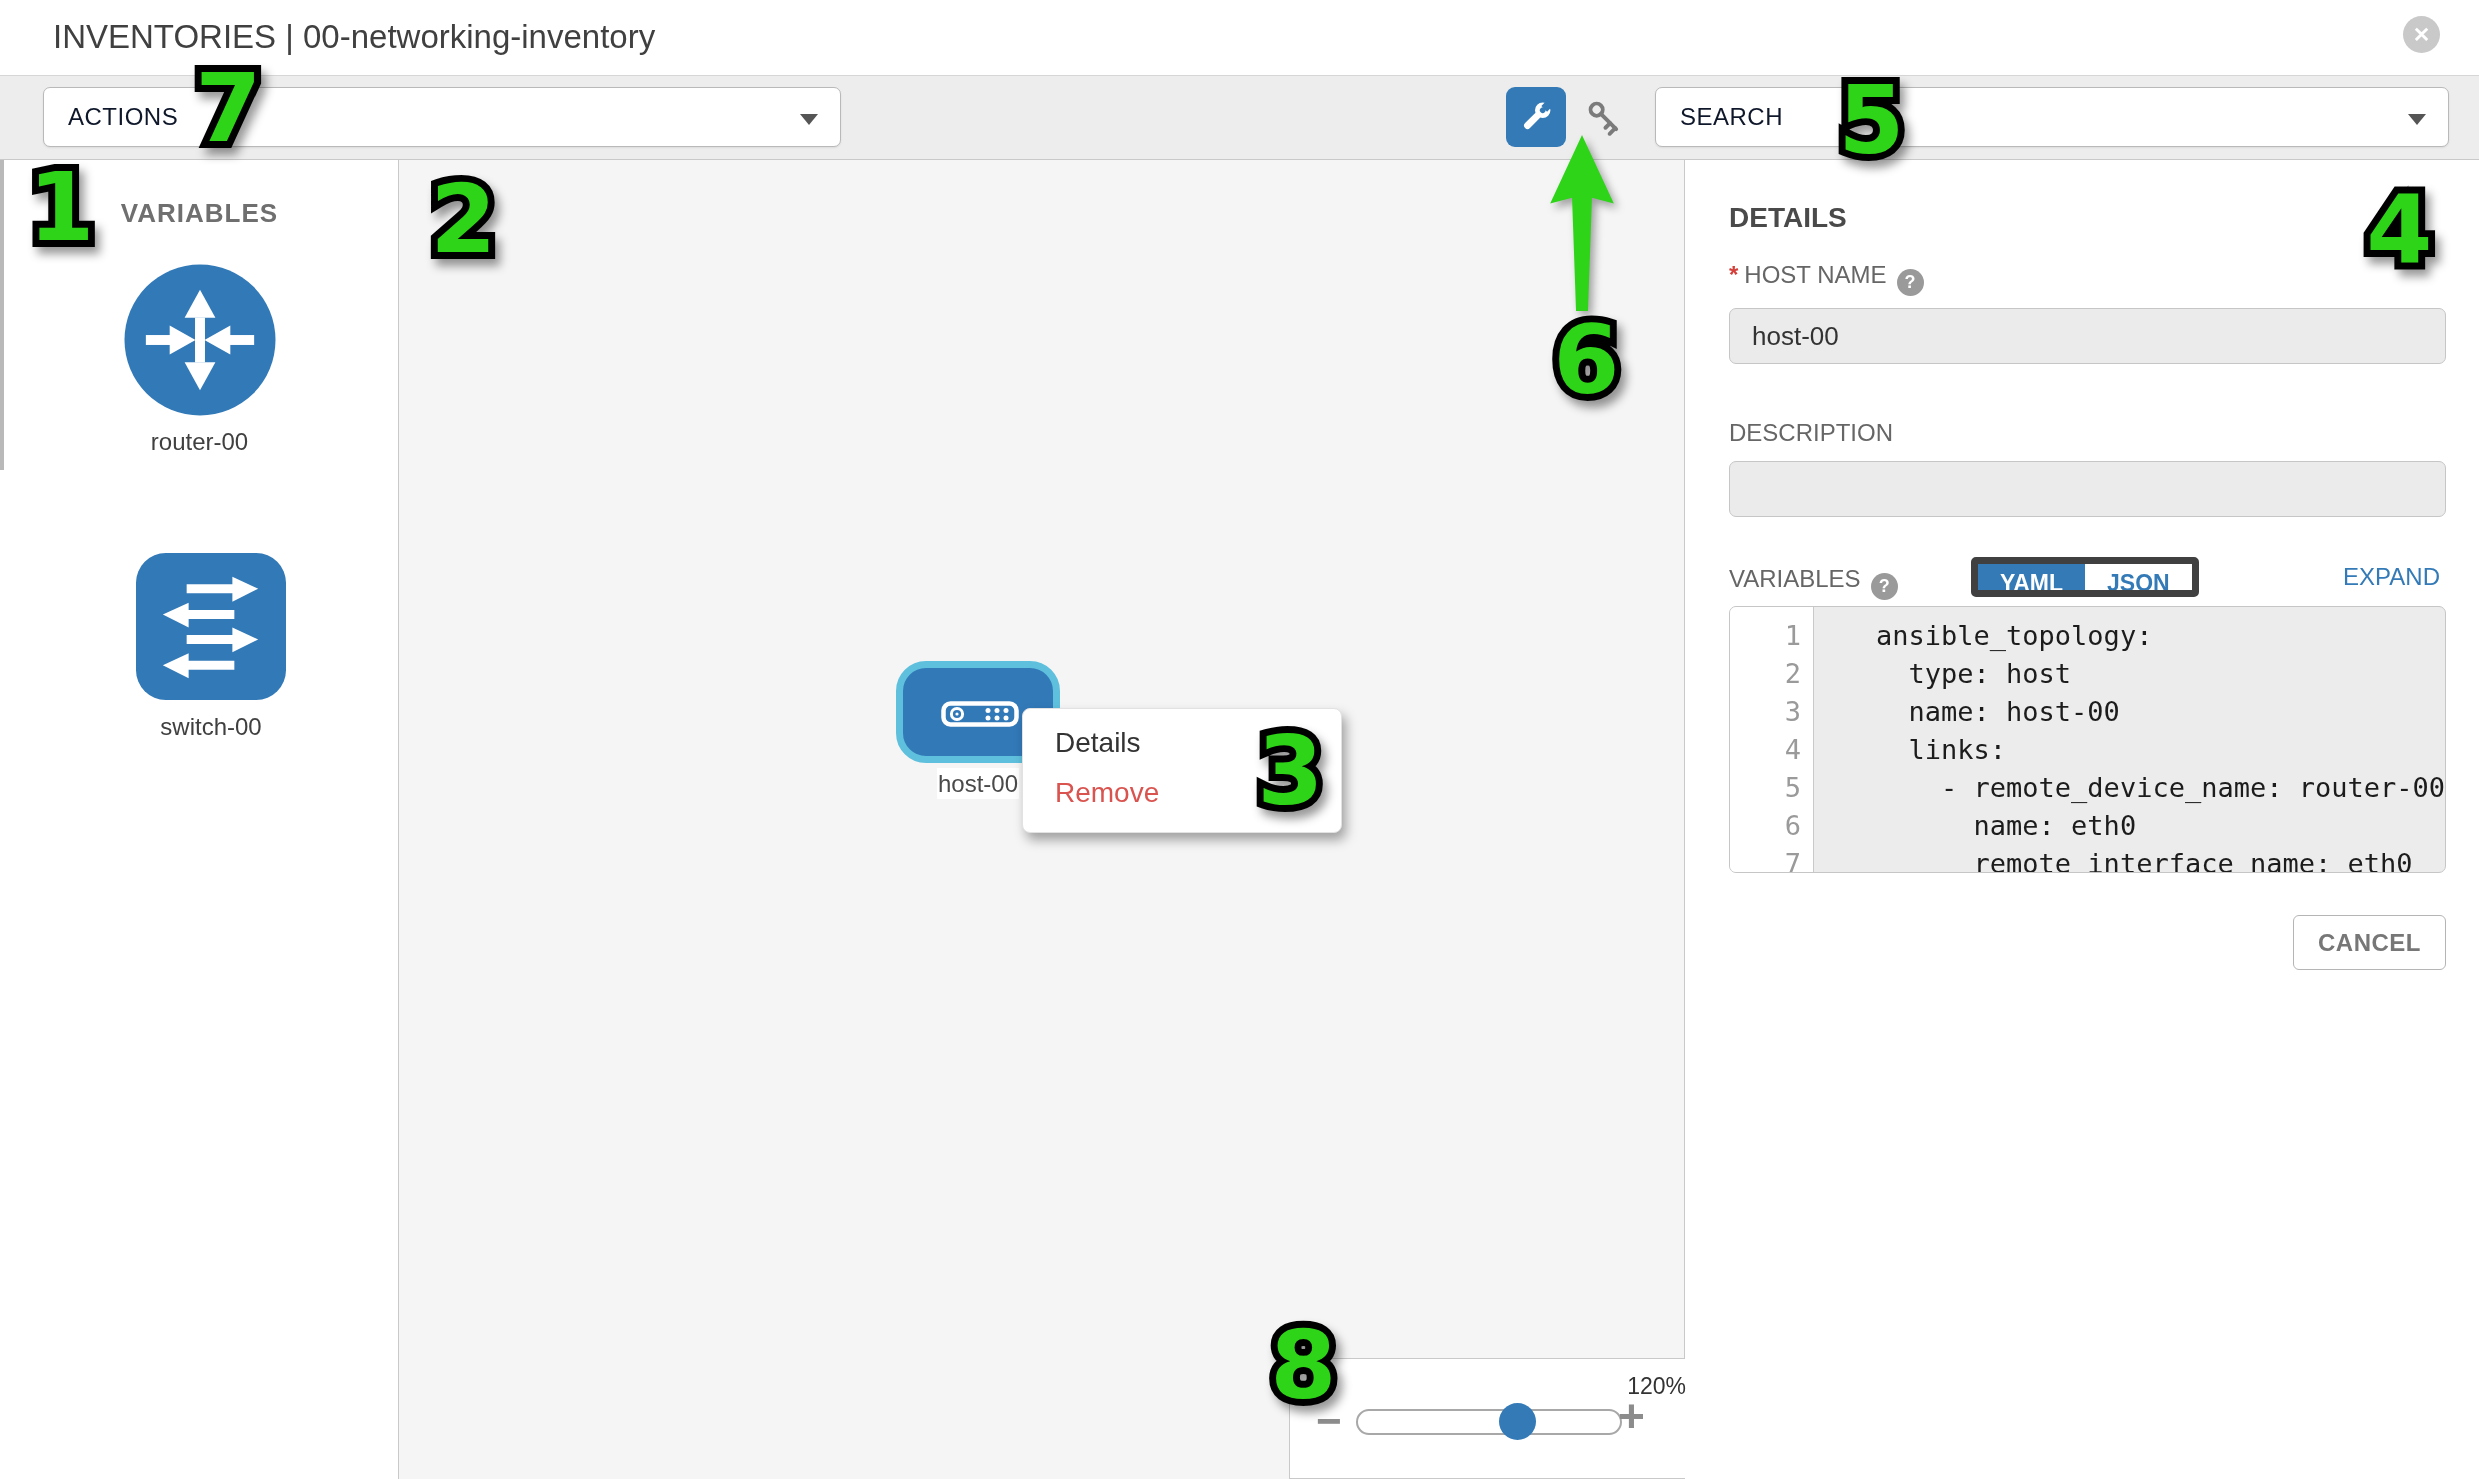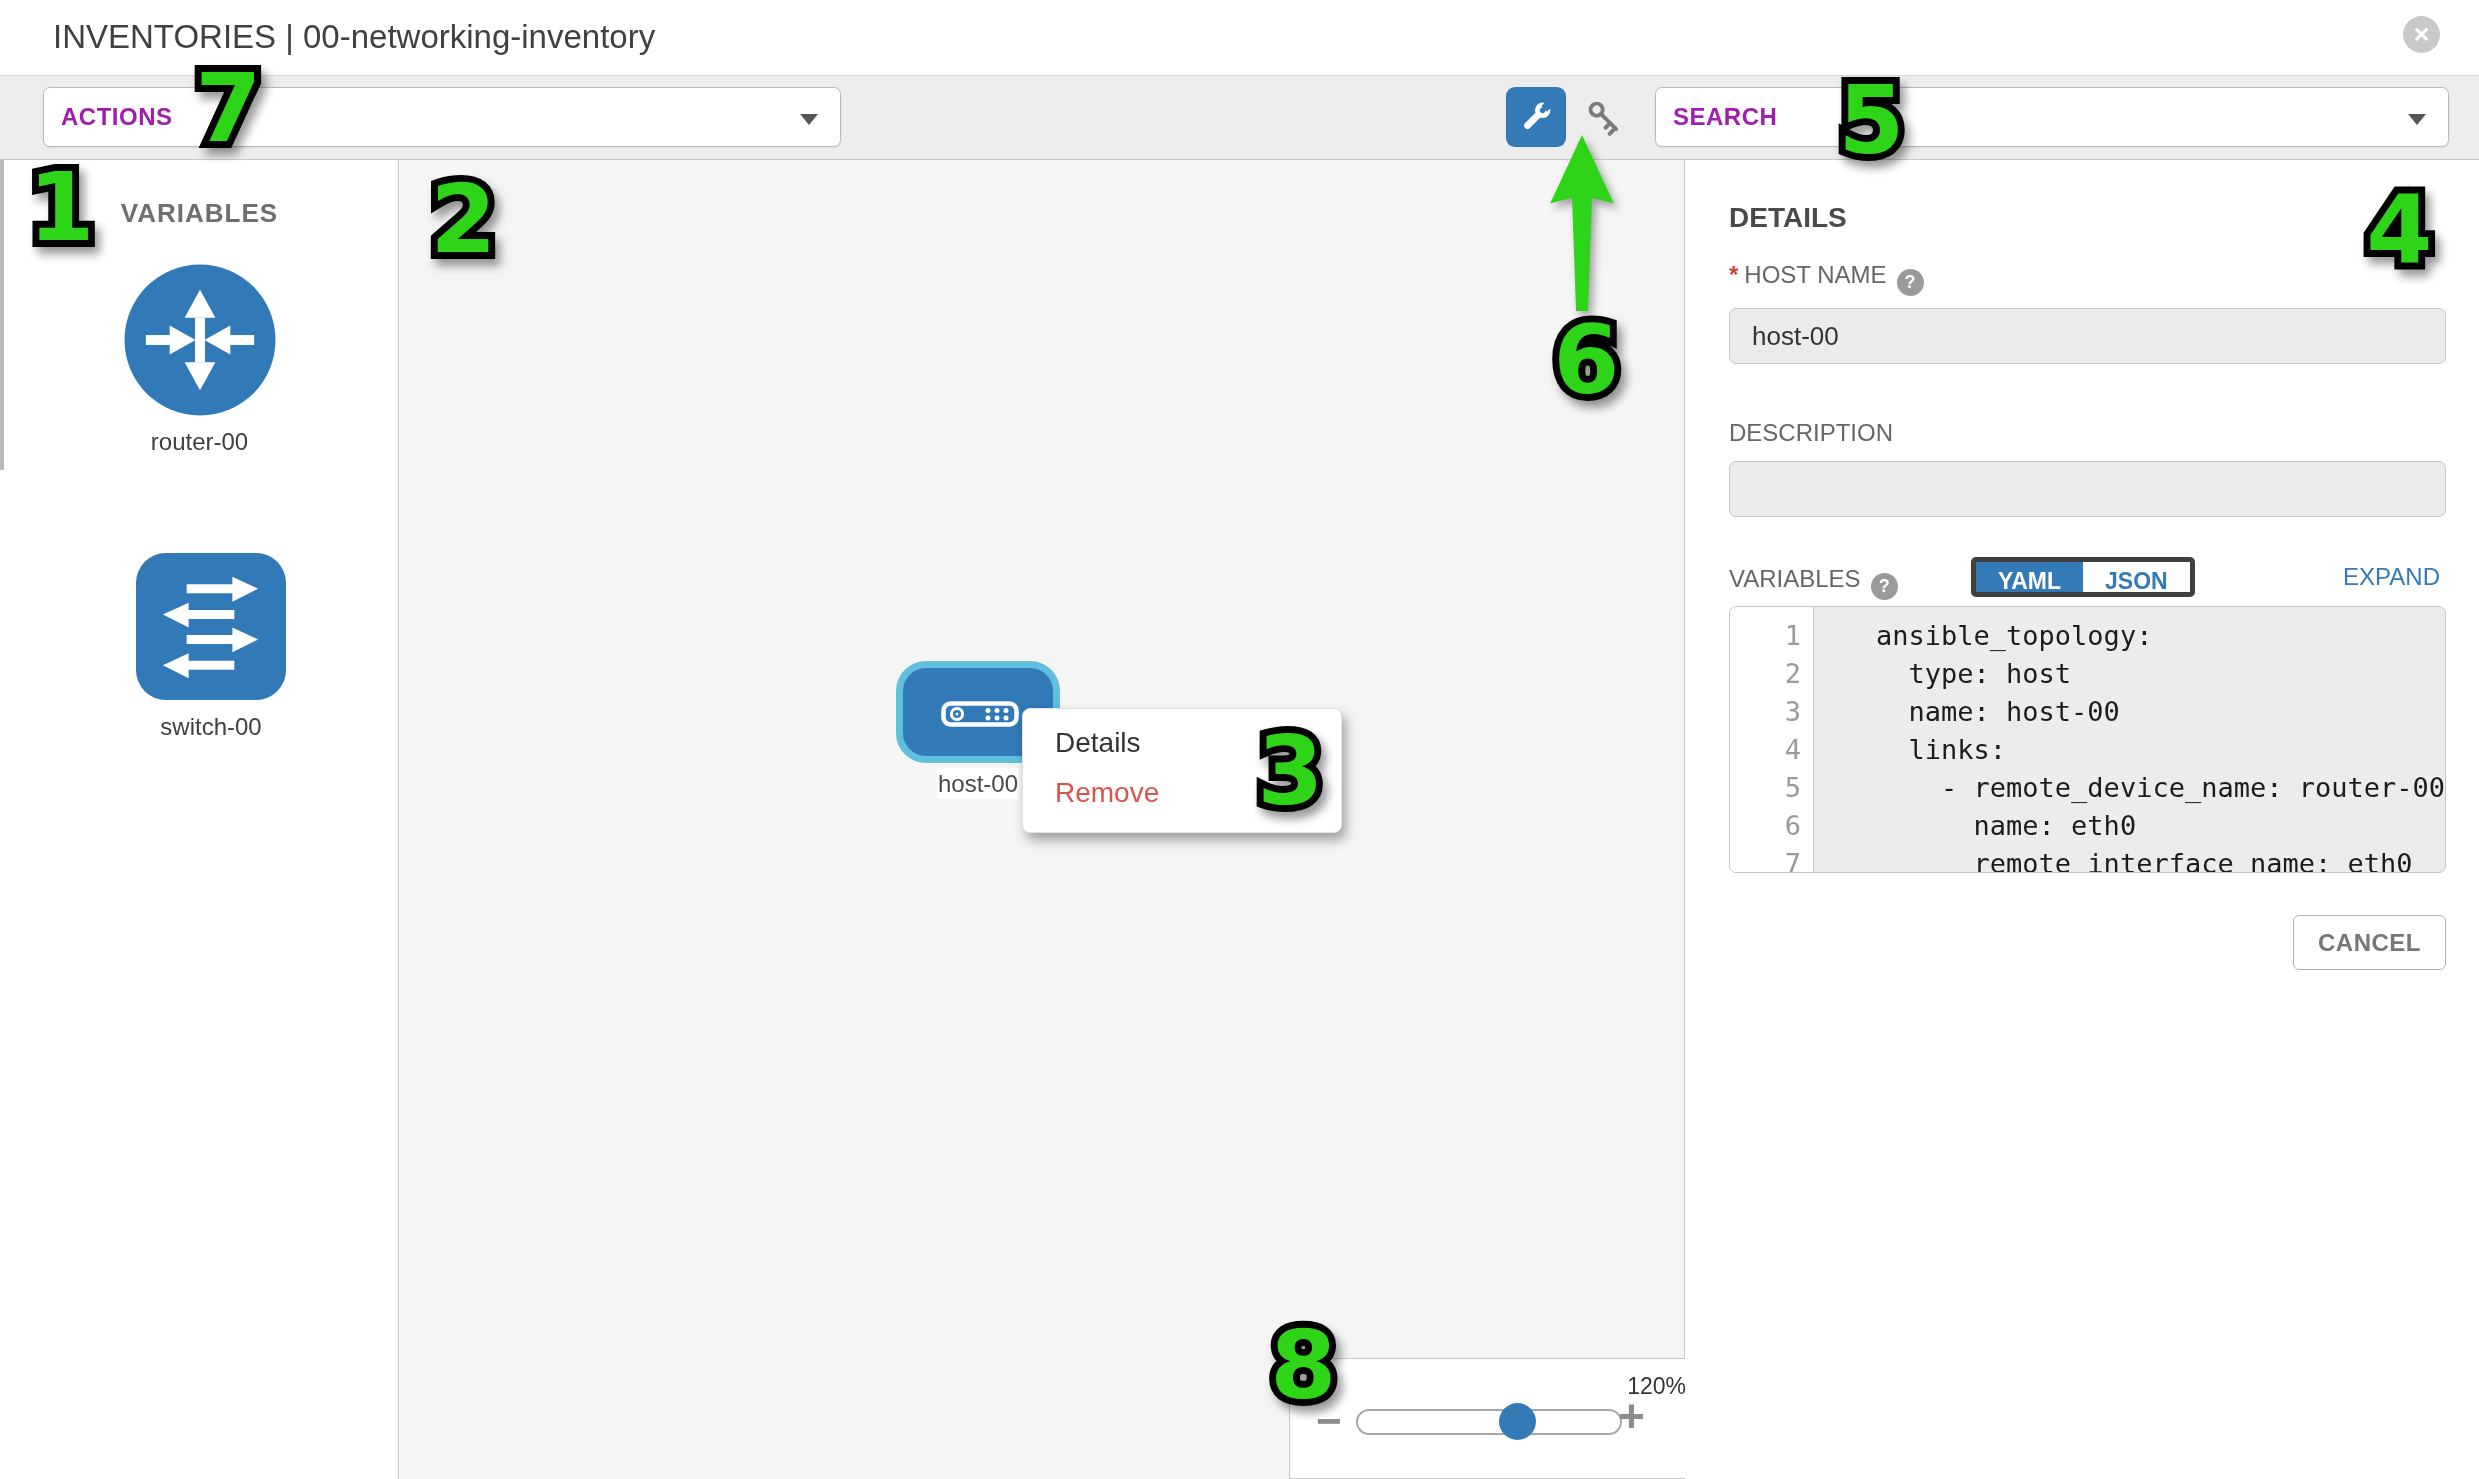--- a/index.html
+++ b/index.html
@@ -12,21 +12,21 @@
   .header-title { position:absolute; left:53px; top:18px; font-size:33px; font-weight:normal; color:#404040; }
   .close-btn { position:absolute; left:2403px; top:16px; width:37px; height:37px; border-radius:50%;
                background:#c9c9c9; display:flex; align-items:center; justify-content:center; cursor:pointer; }
   .close-btn span { color:#fff; font-size:21px; font-weight:bold; line-height:1; }
 
   
   .toolbar { position:absolute; left:0; top:75px; width:2480px; height:85px; background:#ededed;
              border-top:1px solid #d6d6d6; border-bottom:1px solid #c9c9c9; }
   .dropdown { position:absolute; top:11px; height:60px; background:#fff; border:1px solid #b9b9b9;
               border-radius:7px; display:flex; align-items:center; box-shadow:0 1px 2px rgba(0,0,0,.08); }
-  .dropdown .dd-label { margin-left:17px; font-size:24px; color:#a21caf; letter-spacing:0.5px;font-weight:bold; }
+  .dropdown .dd-label { margin-left:24px; font-size:24px; color:#0f172a; letter-spacing:0.5px; }
   .caret { position:absolute; right:22px; top:26px; width:0; height:0;
            border-left:9px solid transparent; border-right:9px solid transparent; border-top:11px solid #555; }
   .actions-dd { left:43px; width:798px; }
   .search-dd { left:1655px; width:794px; }
   .wrench-btn { position:absolute; left:1506px; top:11px; width:60px; height:60px; background:#337ab7;
                 border-radius:9px; display:flex; align-items:center; justify-content:center; cursor:pointer; }
   .key-btn { position:absolute; left:1584px; top:21px; width:42px; height:42px; cursor:pointer; }
 
   
   .content { position:absolute; left:0; top:160px; width:2480px; height:1319px; }
@@ -79,21 +79,21 @@
                font-size:18px; font-weight:bold; align-items:center; justify-content:center; vertical-align:-5px; margin-left:10px; cursor:pointer; }
   .text-input { position:absolute; left:43px; width:717px; height:56px; background:#ebebeb; border:1px solid #c6c6c6;
                 border-radius:7px; font-family:"Liberation Sans",sans-serif; font-size:26px; color:#333; padding:0 22px; }
   .lbl-hostname { left:43px; top:101px; }
   .input-hostname { top:148px; }
   .lbl-description { left:43px; top:259px; }
   .input-description { top:301px; }
 
   .variables-row { position:absolute; left:43px; top:397px; width:717px; height:40px; }
   .lbl-variables { left:0px; top:8px; position:absolute; }
-  .format-toggle { position:absolute; left:242px; top:0px; height:40px; display:flex; border:5px solid #404040;
+  .format-toggle { position:absolute; left:242px; top:0px; height:40px; display:flex; border:7px solid #404040;
                    border-radius:5px; overflow:hidden; background:#fff; }
   .fmt-btn { font-size:23px; font-weight:bold; padding:6px 22px; line-height:27px; cursor:pointer; }
   .fmt-yaml { background:#337ab7; color:#fff; }
   .fmt-json { background:#fff; color:#337ab7; }
   .expand-link { position:absolute; right:6px; top:6px; font-size:24px; color:#337ab7; cursor:pointer; }
 
   .code-editor { position:absolute; left:43px; top:446px; width:717px; height:267px; border:1px solid #c6c6c6;
                  border-radius:7px; overflow:hidden; display:flex; background:#ececec; }
   .gutter { width:88px; background:#fff; border-right:1px solid #c9c9c9; padding-top:10px; }
   .gutter div { font-family:"DejaVu Sans Mono",monospace; font-size:27px; line-height:38px; color:#9a9a9a;

